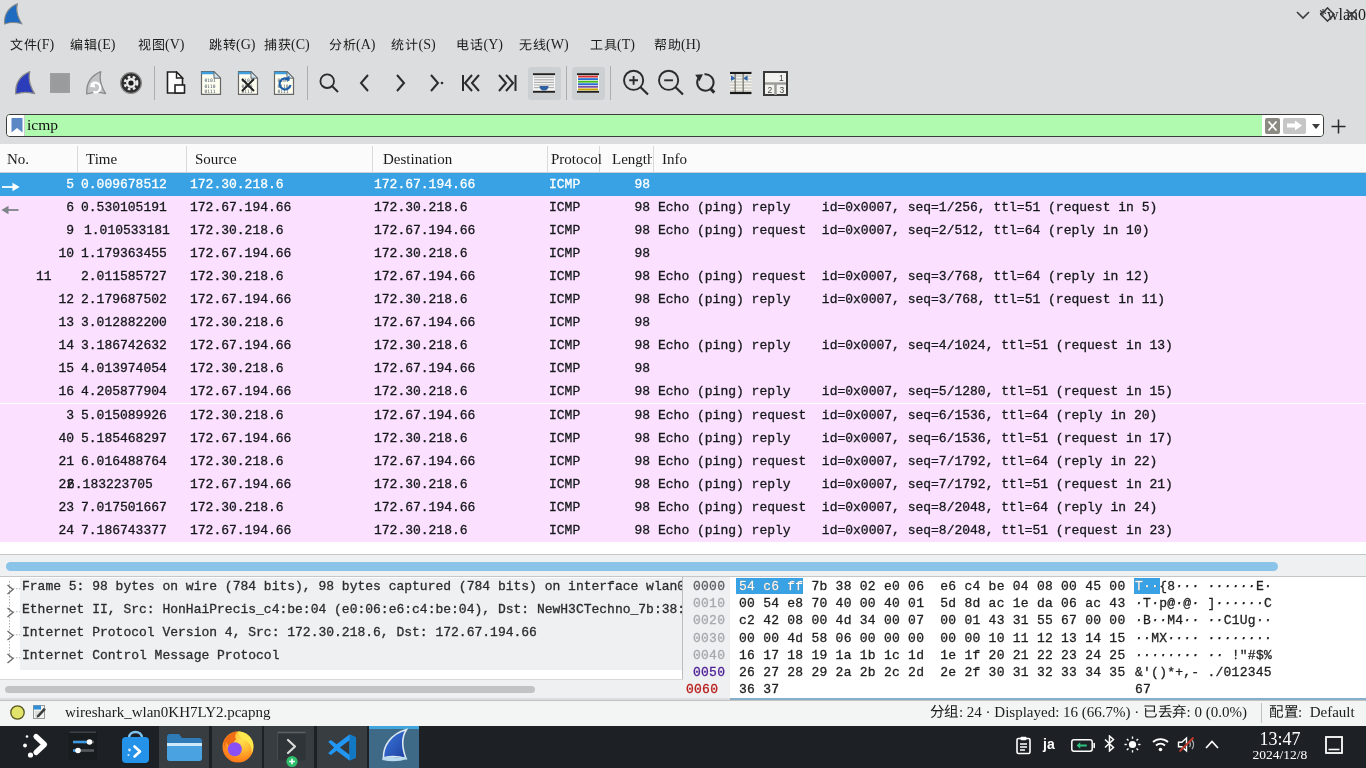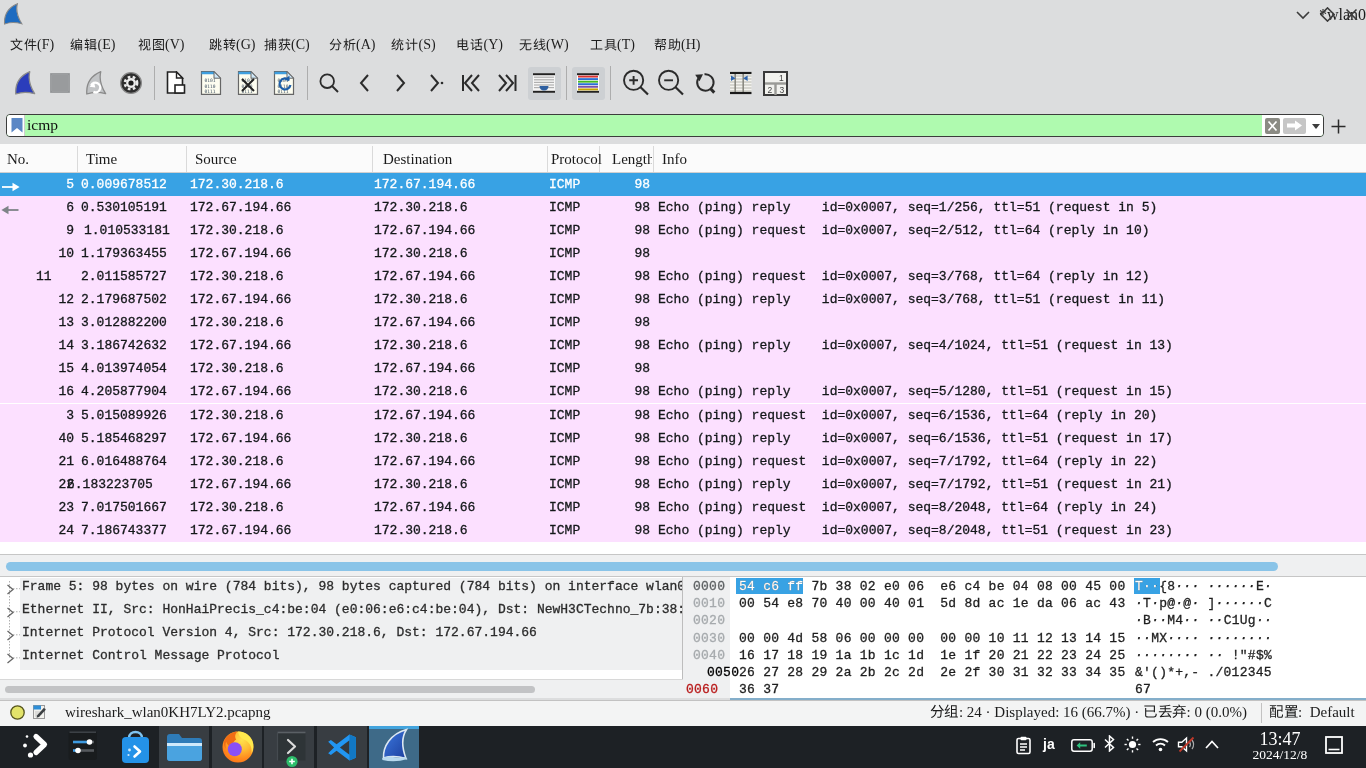--- a/index.html
+++ b/index.html
@@ -596,28 +596,29 @@
 <div class="ab" id="hex">
 <div class="ab" id="hexsel" style="left:52px;top:0.5px"></div>
 <div class="ab" id="ascsel" style="left:450px;top:0.5px"></div>
 <span class="hx" style="left:9px;top:2.0px;color:#5f6365">0000</span>
 <span class="hx" style="left:55px;top:2.0px;color:#1f1f1f">54 c6 ff 7b 38 02 e0 06  e6 c4 be 04 08 00 45 00</span>
 <span class="hx" style="left:451px;top:2.0px;color:#1f1f1f">T<i>·</i><i>·</i>{8<i>·</i><i>·</i><i>·</i> <i>·</i><i>·</i><i>·</i><i>·</i><i>·</i><i>·</i>E<i>·</i></span>
 <span class="hx" style="left:9px;top:19.17px;color:#a6aaad">0010</span>
 <span class="hx" style="left:55px;top:19.17px;color:#1f1f1f">00 54 e8 70 40 00 40 01  5d 8d ac 1e da 06 ac 43</span>
 <span class="hx" style="left:451px;top:19.17px;color:#1f1f1f"><i>·</i>T<i>·</i>p@<i>·</i>@<i>·</i> ]<i>·</i><i>·</i><i>·</i><i>·</i><i>·</i><i>·</i>C</span>
 <span class="hx" style="left:9px;top:36.34px;color:#a6aaad">0020</span>
+<span class="hx" style="left:55px;top:36.34px;color:#1f1f1f">c2 42 08 00 4d 34 00 07  00 01 43 31 55 67 00 00</span>
 <span class="hx" style="left:451px;top:36.34px;color:#1f1f1f"><i>·</i>B<i>·</i><i>·</i>M4<i>·</i><i>·</i> <i>·</i><i>·</i>C1Ug<i>·</i><i>·</i></span>
 <span class="hx" style="left:9px;top:53.510000000000005px;color:#a6aaad">0030</span>
 <span class="hx" style="left:55px;top:53.510000000000005px;color:#1f1f1f">00 00 4d 58 06 00 00 00  00 00 10 11 12 13 14 15</span>
 <span class="hx" style="left:451px;top:53.510000000000005px;color:#1f1f1f"><i>·</i><i>·</i>MX<i>·</i><i>·</i><i>·</i><i>·</i> <i>·</i><i>·</i><i>·</i><i>·</i><i>·</i><i>·</i><i>·</i><i>·</i></span>
 <span class="hx" style="left:9px;top:70.68px;color:#a6aaad">0040</span>
 <span class="hx" style="left:55px;top:70.68px;color:#1f1f1f">16 17 18 19 1a 1b 1c 1d  1e 1f 20 21 22 23 24 25</span>
 <span class="hx" style="left:451px;top:70.68px;color:#1f1f1f"><i>·</i><i>·</i><i>·</i><i>·</i><i>·</i><i>·</i><i>·</i><i>·</i> <i>·</i><i>·</i> !"#$%</span>
-<span class="hx" style="left:23px;top:87.85000000000001px;color:#000000">0050</span>
+<span class="hx" style="left:9px;top:87.85000000000001px;color:#4c1d95">0050</span>
 <span class="hx" style="left:55px;top:87.85000000000001px;color:#1f1f1f">26 27 28 29 2a 2b 2c 2d  2e 2f 30 31 32 33 34 35</span>
 <span class="hx" style="left:451px;top:87.85000000000001px;color:#1f1f1f">&amp;'()*+,- ./012345</span>
 <span class="hx" style="left:2px;top:105.02000000000001px;color:#b91c1c">0060</span>
 <span class="hx" style="left:55px;top:105.02000000000001px;color:#1f1f1f">36 37</span>
 <span class="hx" style="left:451px;top:105.02000000000001px;color:#1f1f1f">67</span>
 </div>
 <div class="ab" id="hexline"></div>
 <span class="hx" style="left:739px;top:579px;color:#fff">54 c6 ff</span>
 <span class="hx" style="left:1135px;top:579px;color:#fff">T··</span>
 <div class="ab" id="status"></div>

